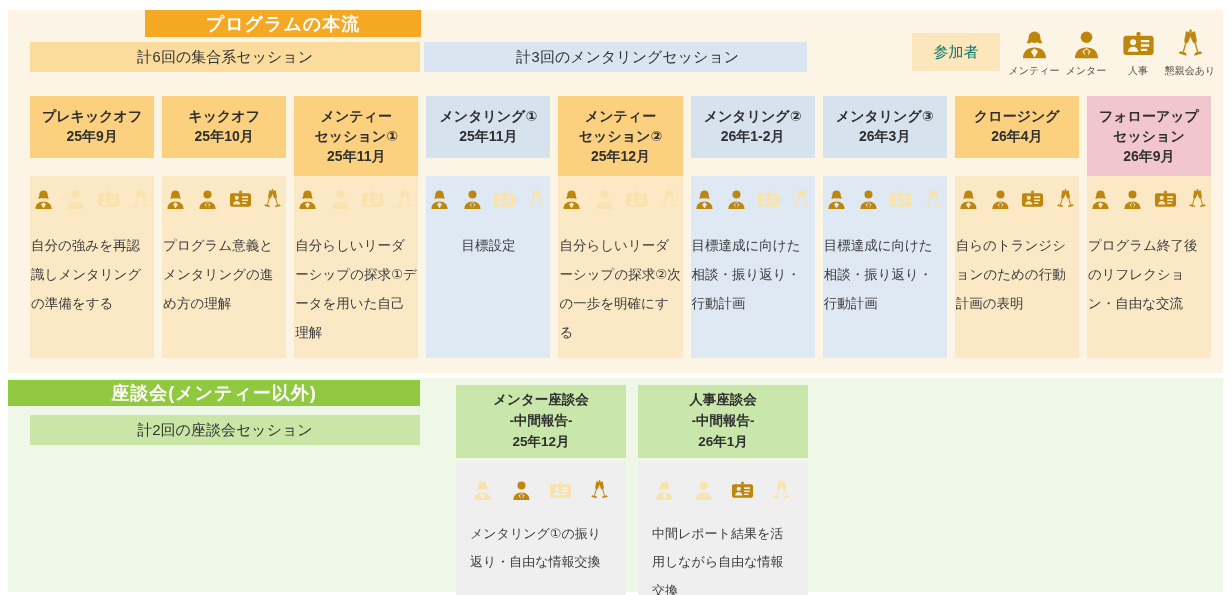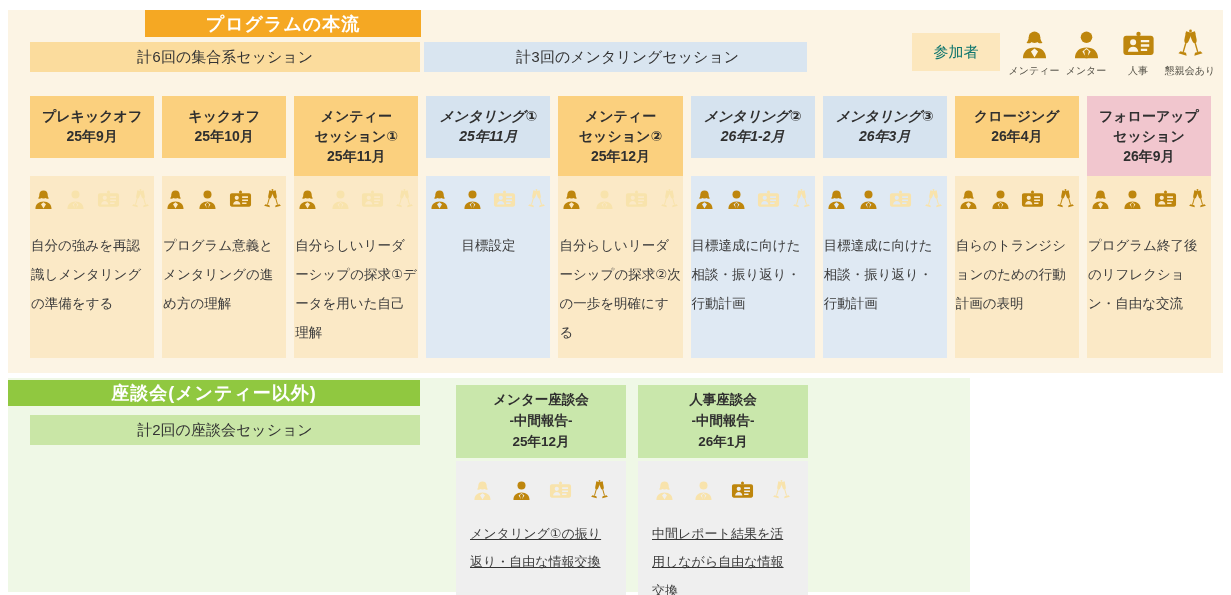--- a/index.html
+++ b/index.html
@@ -25,42 +25,42 @@
   .legend{position:absolute;left:1000px;top:18px;display:flex;}
   .legend-item{width:52px;display:flex;flex-direction:column;align-items:center;}
   .legend-label{font-size:10px;color:#57544a;white-space:nowrap;margin-top:3px;}
 
   .columns{position:absolute;left:22px;top:86px;width:1181px;height:262px;
     display:grid;grid-template-columns:repeat(9,1fr);gap:8px;}
   .column{display:flex;flex-direction:column;}
   .col-header-wrap{height:80px;}
   .col-header{background:var(--amber-header);padding:11px 3px;text-align:center;font-weight:bold;
     font-size:14px;line-height:1.42;white-space:pre-line;color:#2f2f2f;}
-  .theme-blue .col-header{background:var(--blue-header);font-style:italic;}
+  .theme-blue .col-header{background:var(--blue-header);}
   .theme-pink .col-header{background:var(--pink-header);}
   .col-body{flex:1;background:var(--amber-body);padding:12px 1px 8px;}
   .theme-blue .col-body{background:var(--blue-body);}
   .icon-row{display:flex;justify-content:space-between;align-items:center;padding:0 1px;}
   .icon{width:23px;height:23px;color:var(--icon-active);}
   .icon.inactive{color:var(--icon-inactive);}
   .icon.big{width:33px;height:33px;}
   .icon svg{width:100%;height:100%;display:block;fill:currentColor;overflow:visible;}
   .desc{margin-top:20px;font-size:13.5px;line-height:2.15;color:#3c3c3c;text-align:left;}
   .column:nth-child(4) .desc{text-align:center;}
 
-  .bottom-section{position:absolute;left:8px;top:378px;width:962px;height:214px;background:var(--green-bg);}
+  .bottom-section{position:absolute;left:8px;top:378px;width:1215px;height:214px;background:var(--green-bg);}
   .roundtable-title-bar{position:absolute;left:0;top:2px;width:412px;height:26px;background:var(--green-bar);
     color:#fff;font-size:18px;font-weight:bold;display:flex;align-items:center;justify-content:center;letter-spacing:1px;}
   .roundtable-bar{position:absolute;left:22px;top:37px;width:390px;height:30px;background:var(--green-light);
     display:flex;align-items:center;justify-content:center;font-size:15px;color:#333;}
   .bottom-cards{position:absolute;left:448px;top:7px;display:flex;gap:12px;}
   .rt-card{width:170px;display:flex;flex-direction:column;}
   .rt-card-header{background:#C9E7AB;padding:5px 4px;text-align:center;font-weight:bold;font-size:13.5px;
     line-height:1.55;white-space:pre-line;color:#2f2f2f;min-height:70px;display:flex;align-items:center;justify-content:center;}
-  .rt-card-body{margin-top:3px;height:134px;background:var(--gray-body);padding:18px 14px 8px;text-decoration:underline;}
+  .rt-card-body{margin-top:3px;height:134px;background:var(--gray-body);padding:18px 14px 8px;}
   .rt-card-body .desc{margin-top:18px;line-height:2.2;font-size:13px;}
 </style>
 </head>
 <body>
 
 <svg width="0" height="0" style="position:absolute" aria-hidden="true">
   <symbol id="i-mentee" viewBox="0 0 24 24">
     <circle cx="12" cy="6.7" r="4.2"></circle>
     <path d="M8.4 4.6c-.5 2.9-1 5-2.2 6.1 1.5.8 3 .3 3.7-.6zM15.6 4.6c.5 2.9 1 5 2.2 6.1-1.5.8-3 .3-3.7-.6z"></path>
     <path fill-rule="evenodd" d="M3.6 22c0-5 3.3-7.9 8.4-7.9s8.4 2.9 8.4 7.9zM12 14.9l2.6 2.1-2.6 4.4-2.6-4.4z"></path>

